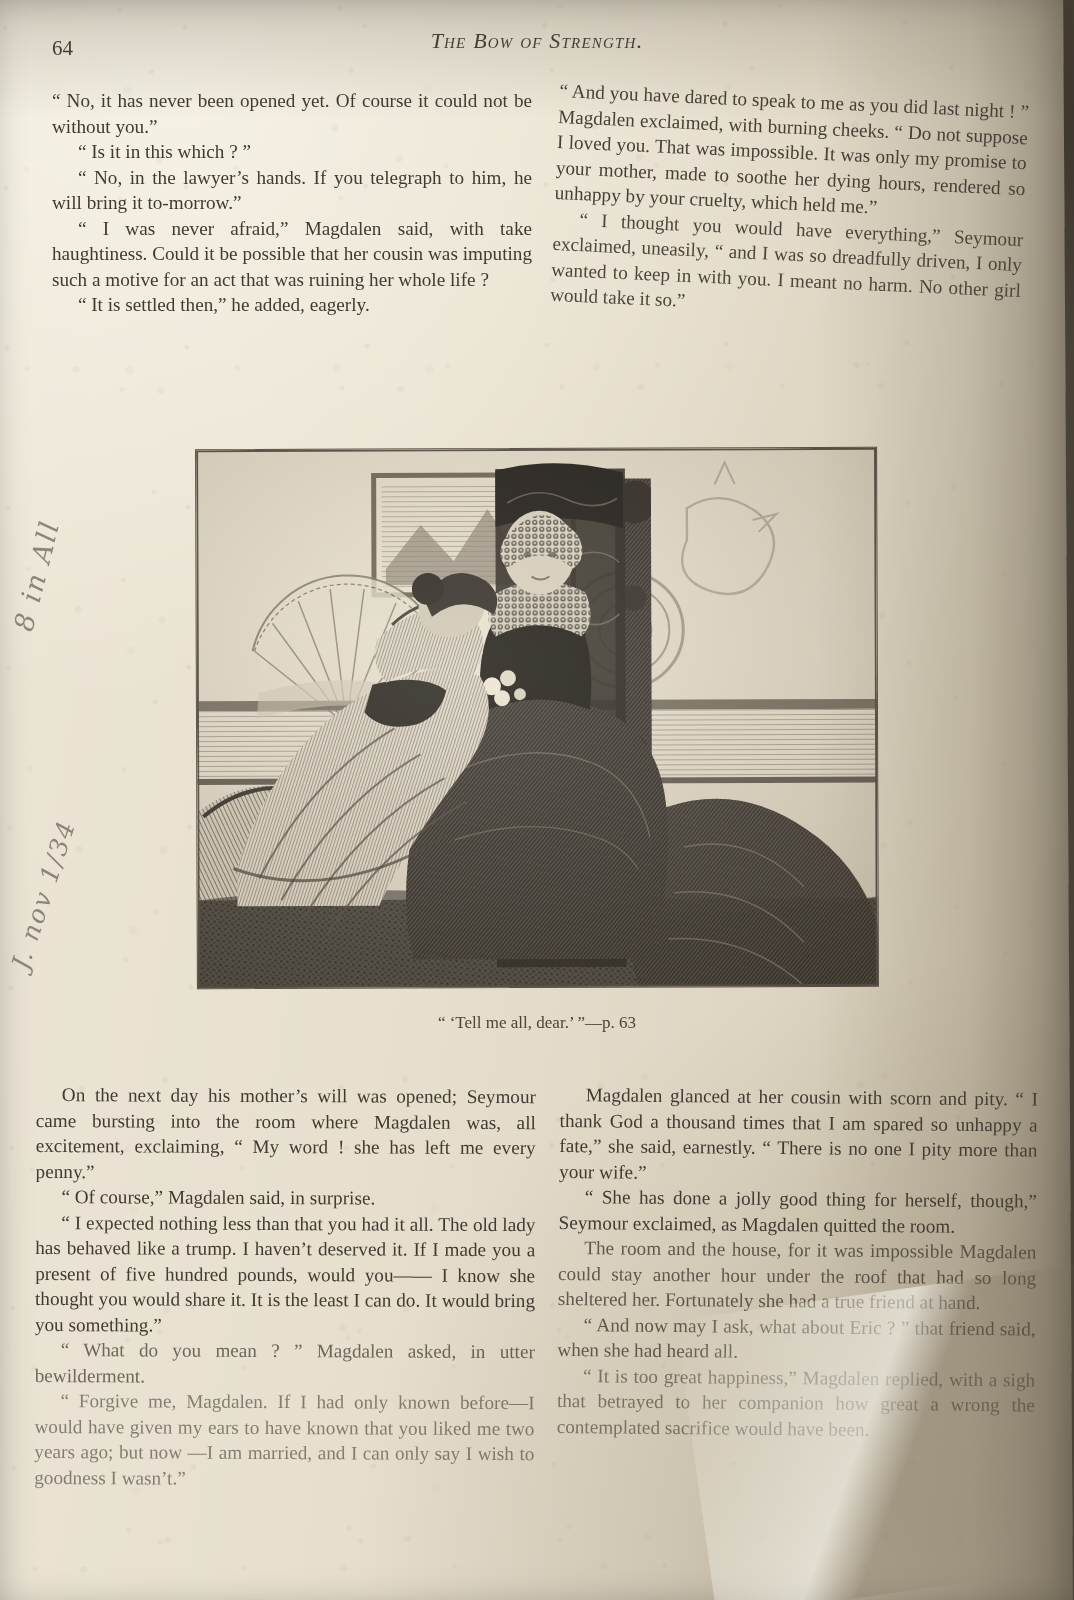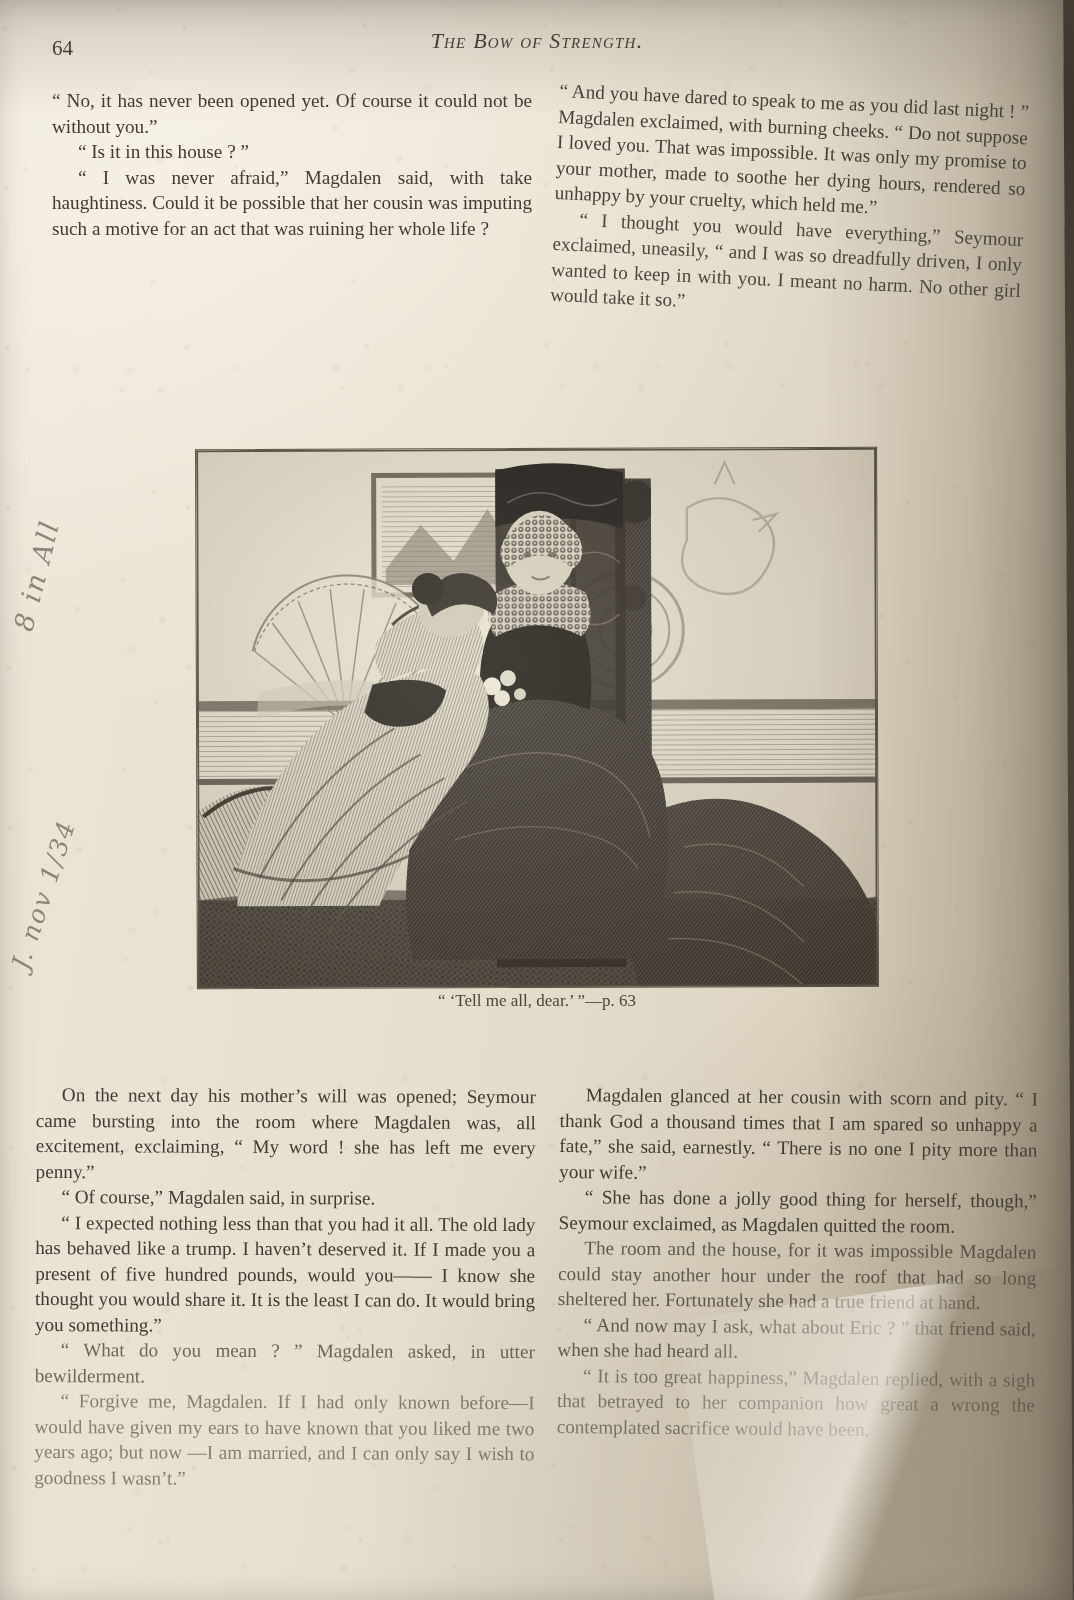--- a/index.html
+++ b/index.html
@@ -143,21 +143,21 @@
     overflow: hidden;
   }
   .plate svg { display: block; width: 100%; height: 100%; }
   .plate-veil {
     position: absolute; inset: 0;
     pointer-events: none;
     background: radial-gradient(85% 75% at 40% 40%, rgba(255,252,242,0.18), rgba(120,108,88,0.16) 100%);
   }
   .caption {
     position: absolute;
-    left: 196px; top: 991px; width: 682px;
+    left: 196px; top: 1013px; width: 682px;
     text-align: center;
     font-size: 17px;
     color: #4a443b;
   }
 
   
   .pencil {
     position: absolute;
     font-family: "DejaVu Serif", serif;
     font-style: italic;
@@ -188,22 +188,24 @@
 
   <div class="leaf">
     <div class="grain"></div>
   </div>
 
   <div class="folio">64</div>
   <div class="running-head">The Bow of Strength.</div>
 
   <div class="col" id="col-tl">
     <p class="flush">“ No, it has never been opened yet.   Of course it could not be without you.”</p>
-    <p>“ Is it in this house ? ”</p>
+    <p>“ Is it in this which ? ”</p>
+    <p>“ No, in the lawyer’s hands.   If you telegraph to him, he will bring it to-morrow.”</p>
     <p>“ I was never afraid,” Magdalen said, with take haughtiness.   Could it be possible that her cousin was imputing such a motive for an act that was ruining her whole life ?</p>
+    <p>“ It is settled then,” he added, eagerly.</p>
   </div>
 
   <div class="col" id="col-tr">
     <p class="flush">“ And you have dared to speak to me as you did last night ! ” Magdalen exclaimed, with burning cheeks.   “ Do not suppose I loved you.   That was impossible.   It was only my promise to your mother, made to soothe her dying hours, rendered so unhappy by your cruelty, which held me.”</p>
     <p class="fade1">“ I thought you would have everything,” Seymour exclaimed, uneasily, “ and I was so dreadfully driven, I only wanted to keep in with you.   I meant no harm.   No other girl would take it so.”</p>
   </div>
 
   <div class="plate-wrap">
     <div class="plate">
       <svg viewBox="0 0 682 540" preserveAspectRatio="none">

